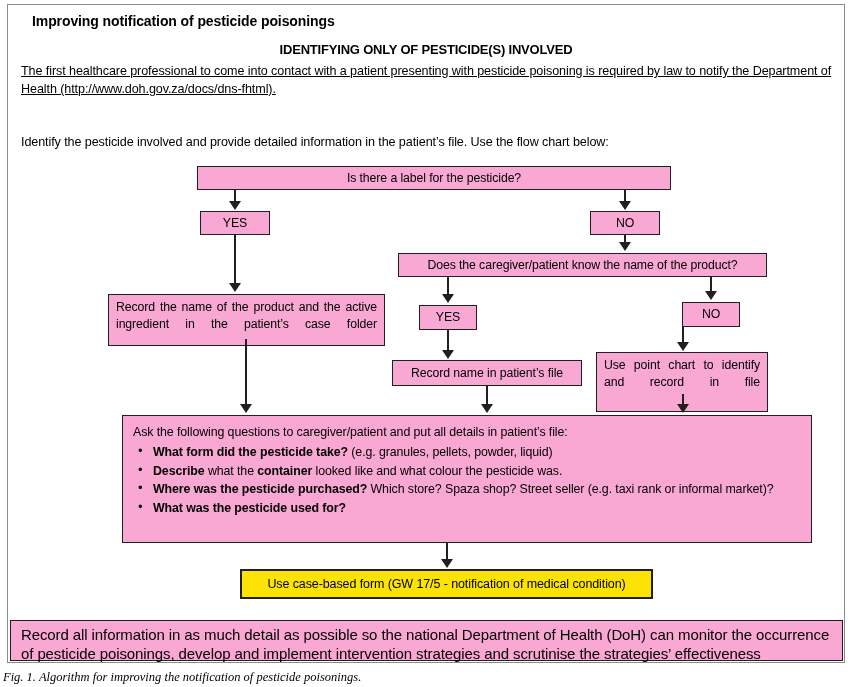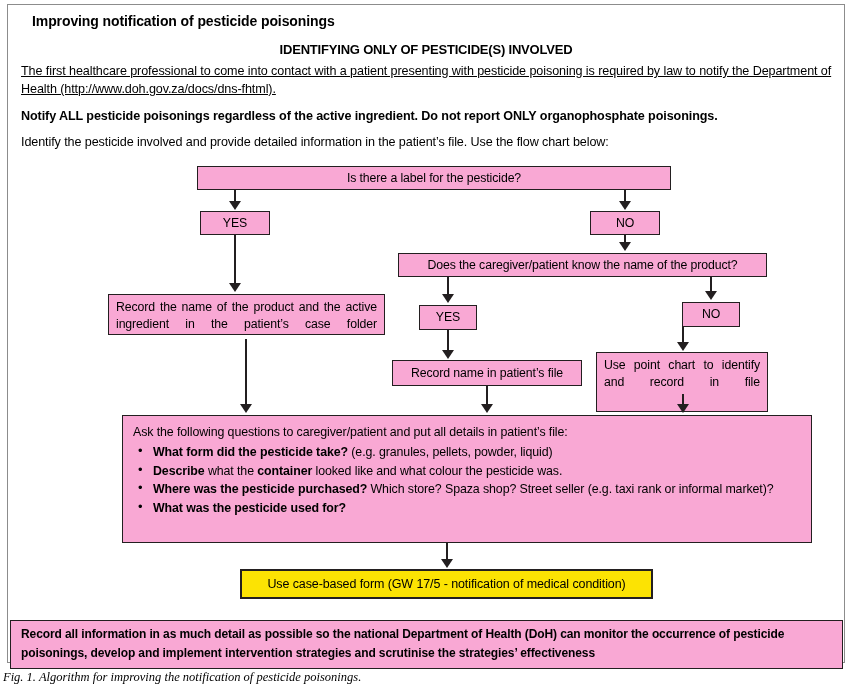--- a/index.html
+++ b/index.html
@@ -82,40 +82,39 @@
     text-align-last: justify;
     padding: 4px 7px 3px 7px;
   }
 
   .n-question-top { left: 197px; top: 166px;  width: 474px; height: 24px; }
   .n-yes-1        { left: 200px; top: 211px;  width: 70px;  height: 24px; }
   .n-no-1         { left: 590px; top: 211px;  width: 70px;  height: 24px; }
   .n-question-2   { left: 398px; top: 253px;  width: 369px; height: 24px; }
   .n-yes-2        { left: 419px; top: 305px;  width: 58px;  height: 25px; }
   .n-no-2         { left: 682px; top: 302px;  width: 58px;  height: 25px; }
-  .n-record-prod  { left: 108px; top: 294px;  width: 277px; height: 41px; }
+  .n-record-prod  { left: 108px; top: 294px;  width: 277px; height: 52px; }
   .n-record-name  { left: 392px; top: 360px;  width: 190px; height: 26px; }
   .n-point-chart  { left: 596px; top: 352px;  width: 172px; height: 60px; }
   .n-ask          { left: 122px; top: 415px;  width: 690px; height: 128px; display:block; padding: 8px 10px 0 10px; }
   .n-yellow {
     left: 240px; top: 569px; width: 413px; height: 30px;
     background: #FCE303;
     border: 2.2px solid #231f20;
     justify-content: center;
     text-align: left;
     font-size: 12.5px;
   }
   .n-bottom-note {
-    left: 10px; top: 620px; width: 833px; height: 49px;
+    left: 10px; top: 620px; width: 833px; height: 41px;
     border: 1.5px solid #231f20;
     display: block;
     padding: 4px 10px 0 10px;
-    font-size: 12px;
+    font-size: 15px;
     line-height: 19px;
-    font-weight: bold;
   }
 
   
   .ask-intro { font-size: 12.4px; line-height: 17px; letter-spacing: -0.1px; margin-bottom: 2px; }
   ul.ask-list {
     margin: 0; padding: 0 0 0 18px; list-style: none;
   }
   ul.ask-list li {
     position: relative;
     font-size: 12.4px;
@@ -161,21 +160,20 @@
 <body>
 
 <div id="page">
 
   <div class="outer-frame"></div>
 
   <div class="head-title">Improving notification of pesticide poisonings</div>
   <div class="section-title">IDENTIFYING ONLY OF PESTICIDE(S) INVOLVED</div>
 
   <div class="para p1">The first healthcare professional to come into contact with a patient presenting with pesticide poisoning is required by law to notify the Department of Health (http://www.doh.gov.za/docs/dns-fhtml).</div>
-  <div class="para p2">Notify ALL pesticide poisonings regardless of the active ingredient. Do not report ONLY organophosphate poisonings.</div>
   <div class="para p3">Identify the pesticide involved and provide detailed information in the patient’s file. Use the flow chart below:</div>
 
   <div class="node center n-question-top">Is there a label for the pesticide?</div>
 
   <div class="vline" style="left:234px; top:190px; height:13px;"></div>
   <div class="arrowhead" style="left:229px; top:201px;"></div>
 
   <div class="vline" style="left:624px; top:190px; height:13px;"></div>
   <div class="arrowhead" style="left:619px; top:201px;"></div>
 

